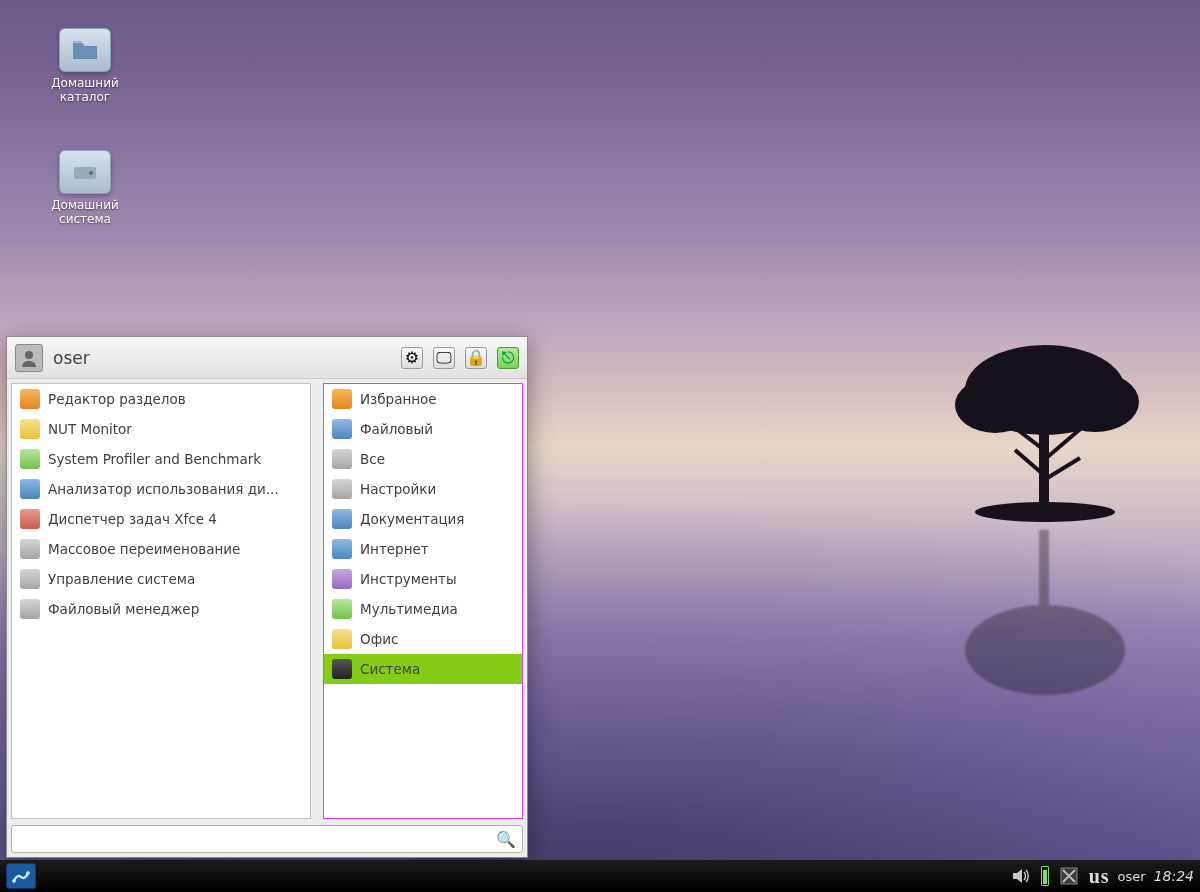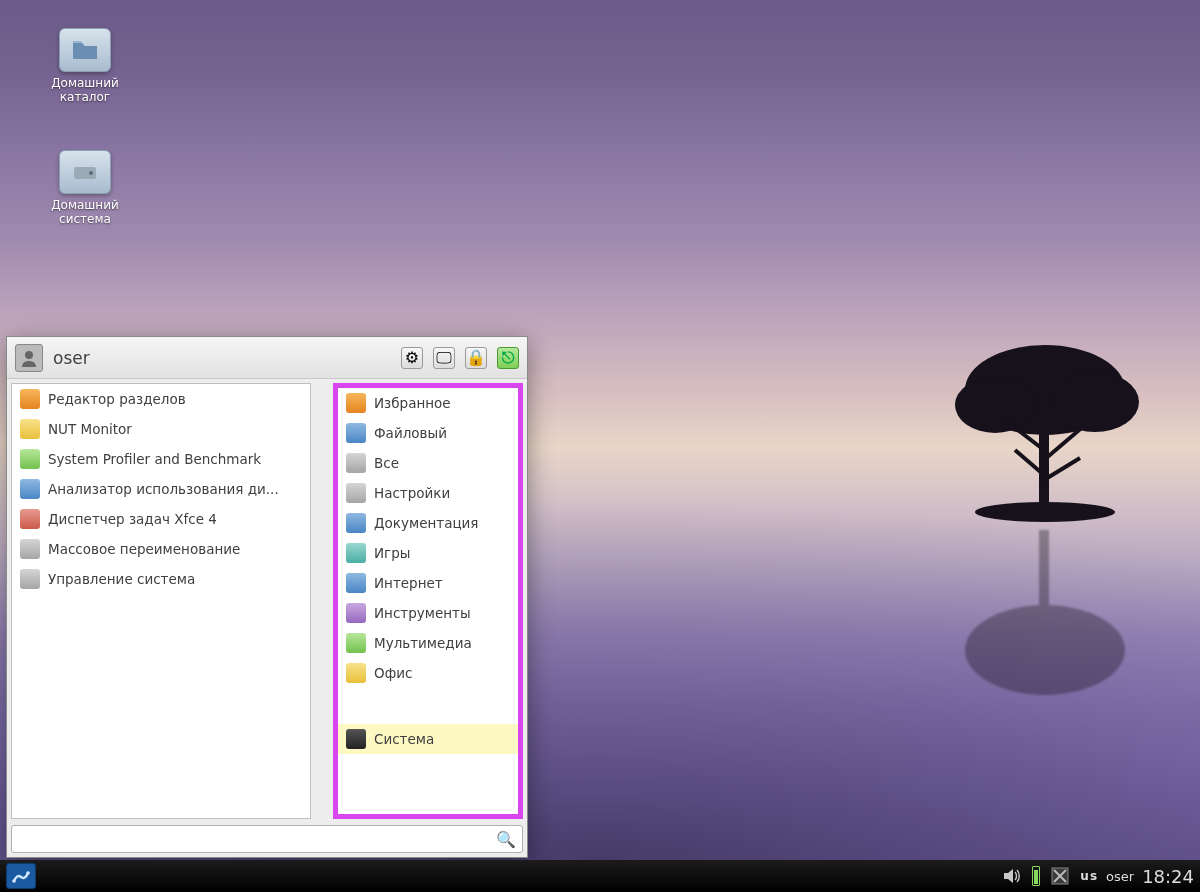--- a/index.html
+++ b/index.html
@@ -61,33 +61,33 @@
 .appmenu-header .spacer { flex: 1; }
 .appmenu-header .hbtn {
   width: 22px; height: 22px; border: 1px solid #999; border-radius: 3px;
   background: linear-gradient(#f8f8f8,#dcdcdc);
   display: flex; align-items: center; justify-content: center; cursor: pointer;
 }
 .appmenu-header .hbtn.logout { background: linear-gradient(#b4e89a,#7ecf57); border-color: #4a9a30; }
 
 .appmenu-body { flex: 1; display: flex; min-height: 0; }
 .appmenu-left {
-  width: 300px; background: #fff; border: 1px solid #c0c0c0; margin: 4px 20px 4px 4px;
+  width: 300px; background: #fff; border: 1px solid #c0c0c0; margin: 4px 10px 4px 4px;
   overflow: hidden;
 }
 .appmenu-right {
-  flex: 1; background: #fff; border: 5px solid #d946ef; margin: 4px 4px 4px 2px;
+  flex: 1; background: #fff; border: 1px solid #d946ef; margin: 4px 4px 4px 2px;
   overflow: hidden;
 }
 .mi {
   display: flex; align-items: center; gap: 8px;
   padding: 5px 8px; font-size: 13.5px; color: #404040; cursor: pointer;
   white-space: nowrap; overflow: hidden; text-overflow: ellipsis;
 }
-.mi:hover, .mi.sel { background: #fef9c3; margin-top: 36px; }
+.mi:hover, .mi.sel { background: #84cc16; }
 .mi .mico {
   width: 20px; height: 20px; flex: 0 0 20px;
   border-radius: 3px; display: flex; align-items: center; justify-content: center;
   font-size: 13px;
 }
 
 .appmenu-search {
   height: 28px; margin: 2px 4px 4px; display: flex; align-items: center;
   background: #fff; border: 1px solid #b0b0b0; border-radius: 3px; padding: 0 6px;
 }
@@ -106,22 +106,22 @@
   width: 30px; height: 26px; background: #1b5aa0; border: 1px solid #0c3a6e;
   border-radius: 3px; display: flex; align-items: center; justify-content: center; cursor: pointer;
 }
 .tb-spacer { flex: 1; }
 .tb-item { display: flex; align-items: center; gap: 4px; }
 .tb-battery {
   width: 8px; height: 20px; border: 1px solid #87d85e; border-radius: 1px; position: relative;
 }
 .tb-battery::after { content:""; position:absolute; left:1px; right:1px; bottom:1px; top:3px; background:#87d85e; }
 .tb-icon { width: 24px; height: 24px; display: flex; align-items: center; justify-content: center; }
-.tb-kb { font-weight: bold; letter-spacing: 1px; font-size: 12px; }
-.tb-clock { font-size: 18px; }
+.tb-kb { font-weight: bold; letter-spacing: 1px; font-size: 20px; font-family: Liberation Serif, serif; }
+.tb-clock { font-size: 14px; font-style: italic; }
 
 
 .c-orange{background:linear-gradient(#f7b65a,#e48420);} .c-blue{background:linear-gradient(#8fb9e2,#4a86c4);}
 .c-grey{background:linear-gradient(#d5d5d5,#a5a5a5);} .c-dark{background:linear-gradient(#555,#222);color:#fff;}
 .c-green{background:linear-gradient(#b7e69b,#72c24d);} .c-yellow{background:linear-gradient(#f7e28a,#e8c03b);}
 .c-purple{background:linear-gradient(#c9a8e0,#9668c0);} .c-red{background:linear-gradient(#e79a90,#cc5a4a);}
 .c-teal{background:linear-gradient(#9ad6d0,#4ab0a4);}
 </style>
 </head>
 <body>
@@ -216,20 +216,24 @@
           <span>Диспетчер задач Xfce 4</span>
         </div>
         <div class="mi">
           <span class="mico c-grey"></span>
           <span>Массовое переименование</span>
         </div>
         <div class="mi">
           <span class="mico c-grey"></span>
           <span>Управление система</span>
         </div>
+        <div class="mi">
+          <span class="mico c-grey"></span>
+          <span>Файловый менеджер</span>
+        </div>
       </div>
     <div class="appmenu-right" id="cats-pane">
         <div class="mi">
           <span class="mico c-orange"></span>
           <span>Избранное</span>
         </div>
         <div class="mi">
           <span class="mico c-blue"></span>
           <span>Файловый</span>
         </div>
@@ -237,24 +241,20 @@
           <span class="mico c-grey"></span>
           <span>Все</span>
         </div>
         <div class="mi">
           <span class="mico c-grey"></span>
           <span>Настройки</span>
         </div>
         <div class="mi">
           <span class="mico c-blue"></span>
           <span>Документация</span>
-        </div>
-        <div class="mi">
-          <span class="mico c-teal"></span>
-          <span>Игры</span>
         </div>
         <div class="mi">
           <span class="mico c-blue"></span>
           <span>Интернет</span>
         </div>
         <div class="mi">
           <span class="mico c-purple"></span>
           <span>Инструменты</span>
         </div>
         <div class="mi">

